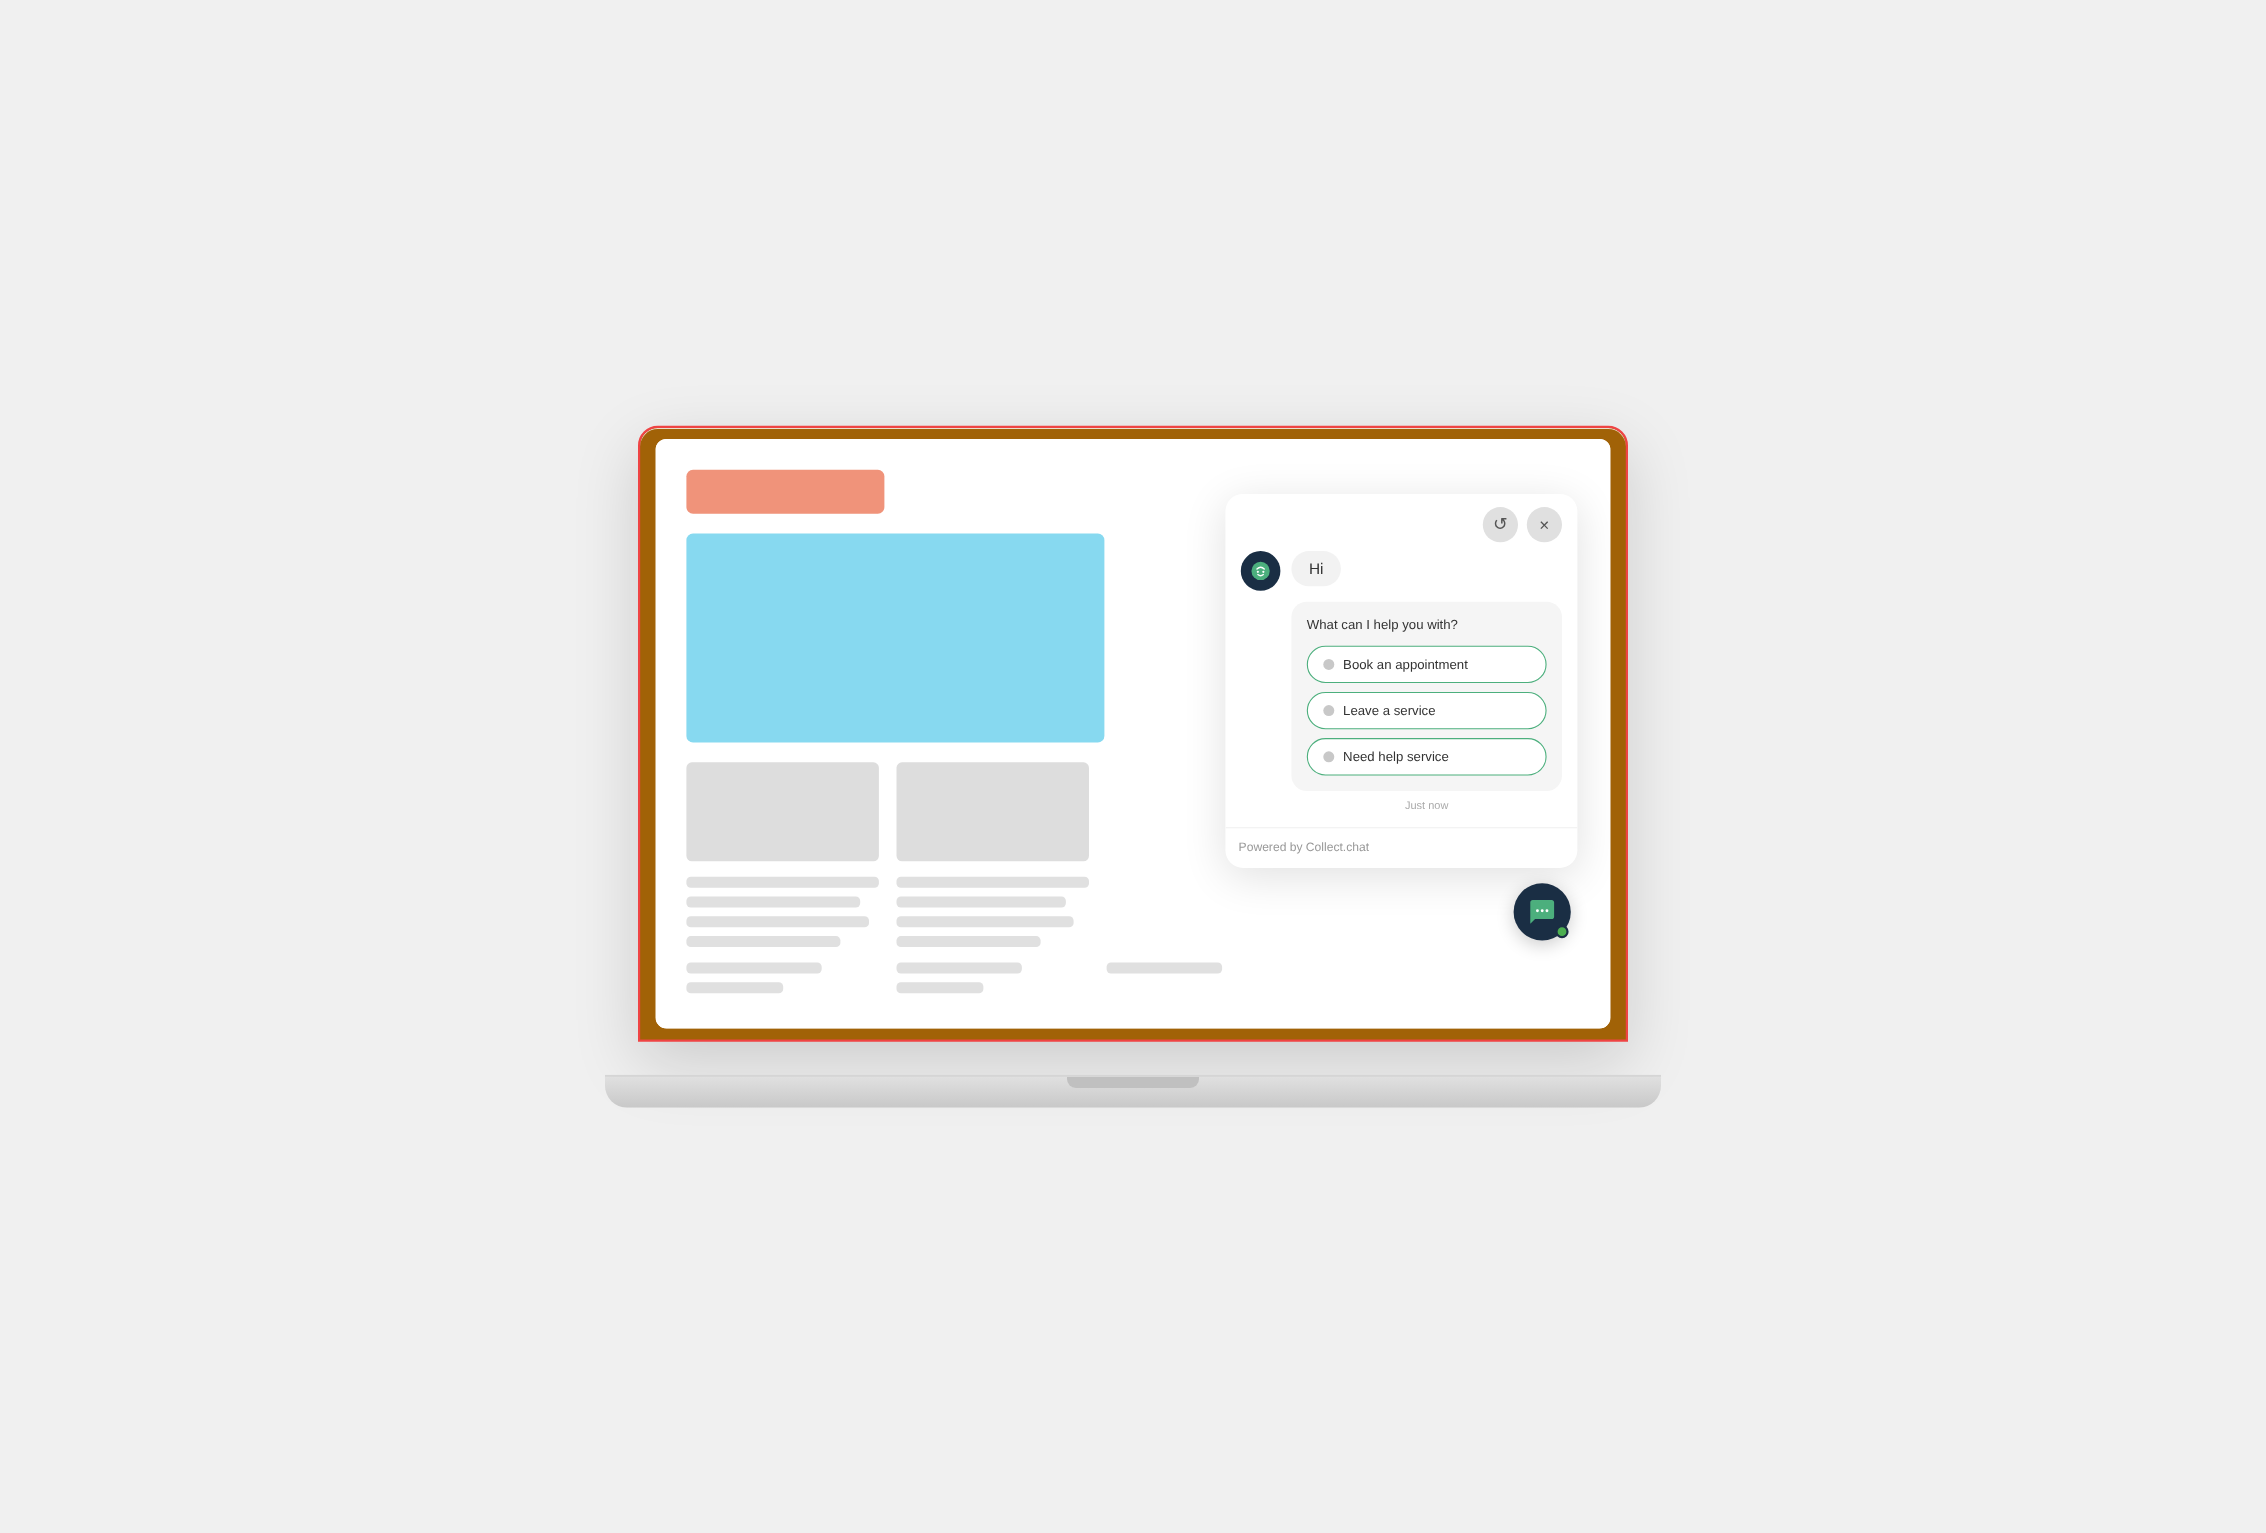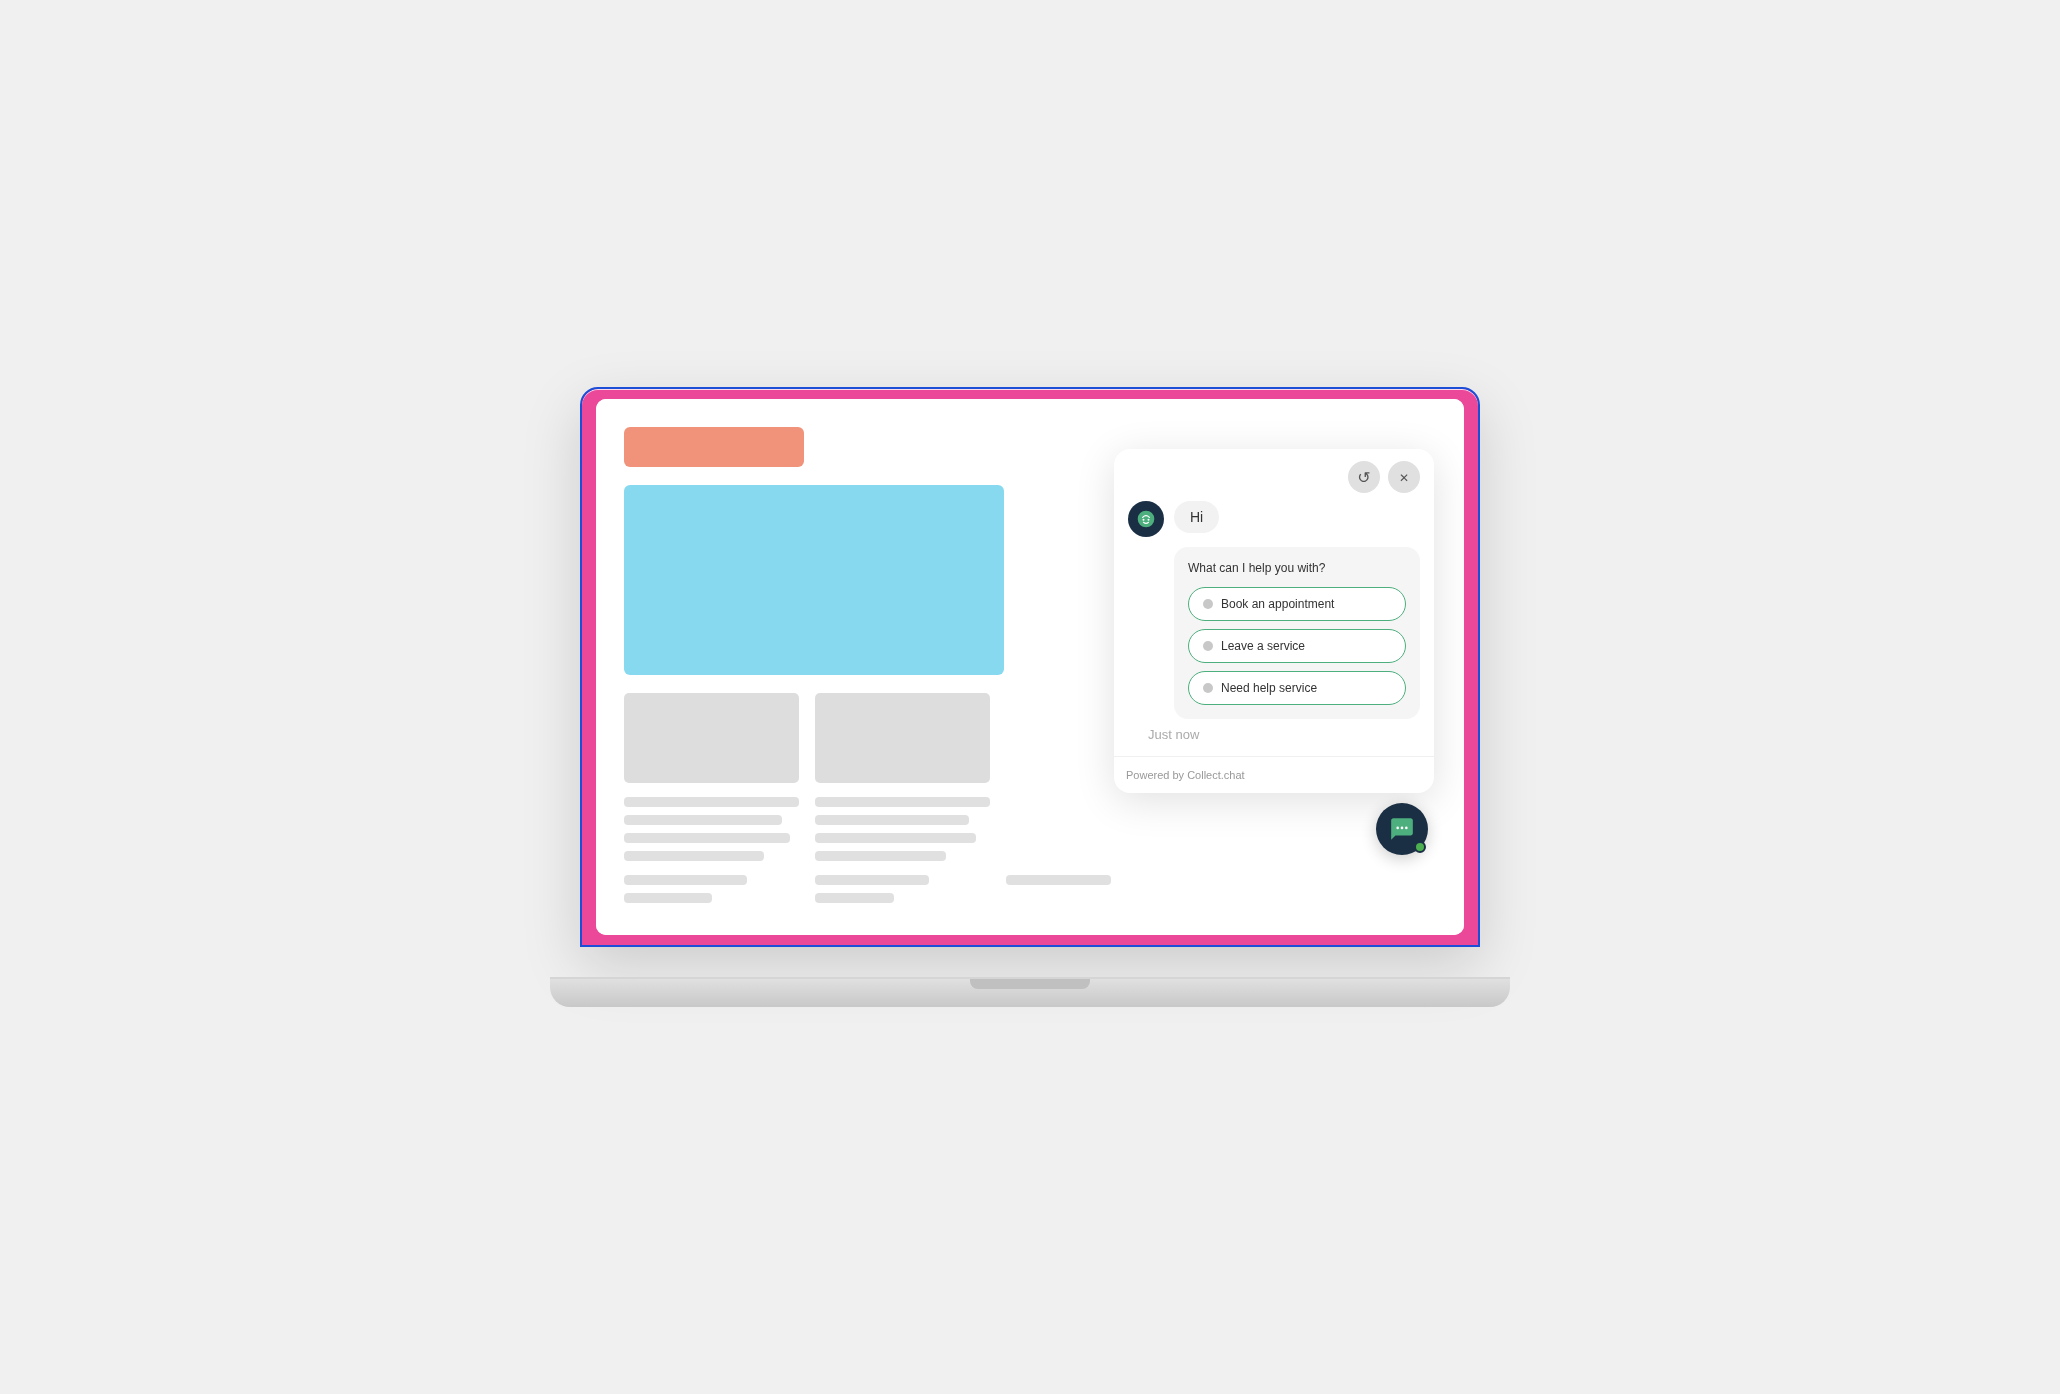--- a/index.html
+++ b/index.html
@@ -17,24 +17,24 @@
       position: relative;
       width: 900px;
       height: 620px;
     }
 
     
     .laptop-outer {
       position: absolute;
       top: 0; left: 0; right: 0;
       bottom: 60px;
-      background: #ec4899;
+      background: #a16207;
       border-radius: 18px 18px 0 0;
       box-shadow: 0 20px 60px rgba(0,0,0,0.15), inset 0 1px 0 rgba(255,255,255,0.8);
-      border: 2px solid #1d4ed8;
+      border: 2px solid #ef4444;
       overflow: hidden;
     }
 
     .laptop-screen-bezel {
       position: absolute;
       top: 10px; left: 14px; right: 14px; bottom: 10px;
       background: #fff;
       border-radius: 10px;
       overflow: hidden;
     }
@@ -218,24 +218,25 @@
 
     .option-dot {
       width: 10px;
       height: 10px;
       border-radius: 50%;
       background: #c8c8c8;
       flex-shrink: 0;
     }
 
     .chat-timestamp {
-      font-size: 13px;
+      font-size: 10px;
       color: #aaa;
       margin-top: 8px;
-      margin-left: 20px;
+      margin-left: 46px;
+      text-align: center;
     }
 
     .chat-footer {
       text-align: left;
       padding: 12px;
       font-size: 11px;
       color: #999;
       border-top: 1px solid #f0f0f0;
     }
 

